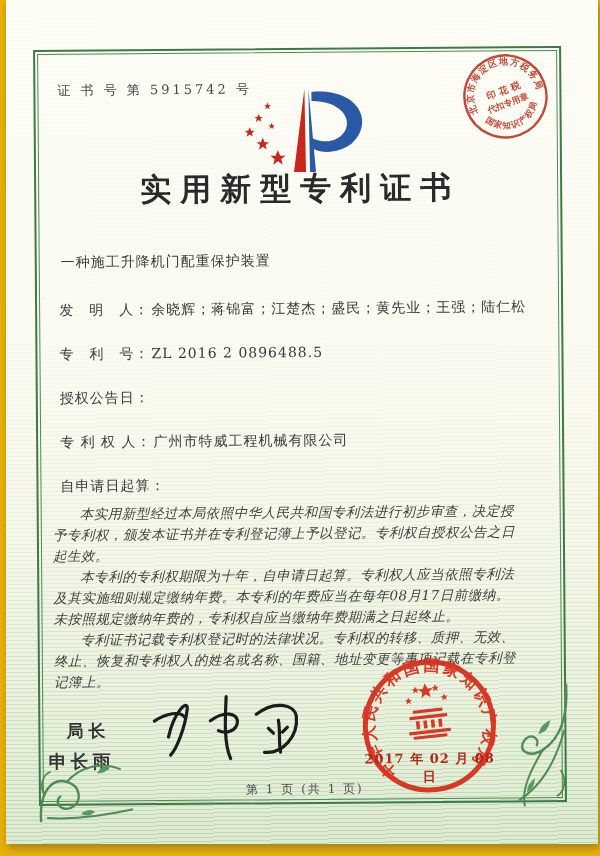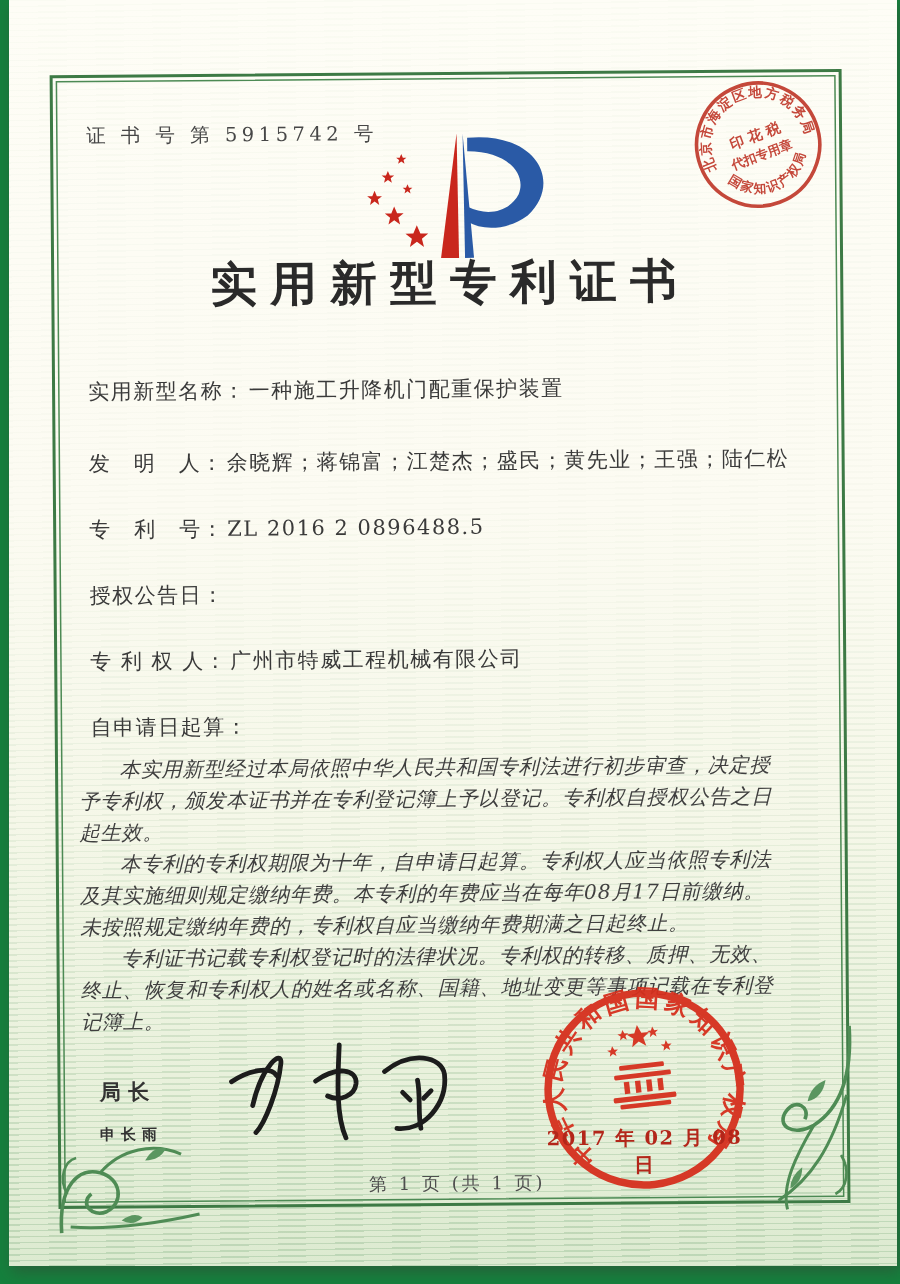--- a/index.html
+++ b/index.html
@@ -1,17 +1,17 @@
 <!DOCTYPE html>
 <html><head>
 <meta charset="utf-8">
 <style>
   html,body{margin:0;padding:0;}
   body{width:600px;height:856px;overflow:hidden;font-family:"DejaVu Serif","Liberation Serif",serif;}
-  .scan{position:relative;width:600px;height:856px;background:#15803d;}
+  .scan{position:relative;width:600px;height:856px;background:#eab308;}
   .page{position:absolute;left:6px;top:0;right:2px;bottom:12px;
         background:linear-gradient(180deg,#fefdf6 0%,#fcfbf2 40%,#f5f7e8 65%,#e7f0da 88%,#dcead0 100%);
         box-shadow:2px 4px 9px rgba(60,60,50,.45);}
   .waves{position:absolute;inset:0;pointer-events:none;
         background:repeating-linear-gradient(179deg,rgba(110,165,115,.28) 0 1px,rgba(255,255,255,0) 1px 4px);
         -webkit-mask-image:linear-gradient(180deg,rgba(0,0,0,.10) 0%,rgba(0,0,0,.12) 45%,rgba(0,0,0,.45) 70%,rgba(0,0,0,.95) 92%,#000 100%);
         mask-image:linear-gradient(180deg,rgba(0,0,0,.10) 0%,rgba(0,0,0,.12) 45%,rgba(0,0,0,.45) 70%,rgba(0,0,0,.95) 92%,#000 100%);}
   .tilt{position:absolute;inset:0;transform:rotate(-0.45deg);}
   .border-outer{position:absolute;left:30px;top:48px;width:524px;height:752px;border:2px solid #3d7a45;}
   .border-inner{position:absolute;inset:2px;border:1px solid #4c8a54;}
@@ -22,23 +22,23 @@
          letter-spacing:9px;color:#2a2a2a;}
   .fields{position:absolute;left:54px;top:250px;right:56px;}
   .field-row{display:flex;font-size:14px;color:#3a3a3a;letter-spacing:1px;line-height:20px;margin-bottom:24px;}
   .field-row:first-child{margin-bottom:28px;}
   .field-label{white-space:nowrap;}
   .field-value{margin-left:2px;}
   .body-text{position:absolute;left:46px;top:502px;width:470px;font-size:13.5px;line-height:21px;
              color:#3f3f3f;font-style:italic;letter-spacing:.5px;}
   .body-text p{margin:0;text-indent:2em;}
   .signer-title{position:absolute;left:58px;top:718px;font-family:"DejaVu Sans","Liberation Sans",sans-serif;
-                font-weight:bold;font-size:14px;letter-spacing:5px;color:#333;text-align:right;}
-  .signer-name{position:absolute;left:58px;top:748px;font-family:"DejaVu Sans","Liberation Sans",sans-serif;
-               font-weight:bold;font-size:10px;letter-spacing:4px;color:#333;}
+                font-weight:bold;font-size:17px;letter-spacing:5px;color:#333;text-align:right;}
+  .signer-name{position:absolute;left:40px;top:748px;font-family:"DejaVu Sans","Liberation Sans",sans-serif;
+               font-weight:bold;font-size:18px;letter-spacing:4px;color:#333;}
   .signature{position:absolute;left:132px;top:686px;}
   .seal{position:absolute;left:350px;top:656px;transform:rotate(-6deg);opacity:.95;}
   .seal-date{position:absolute;left:350px;top:751px;width:142px;text-align:center;font-size:13px;
              font-weight:bold;color:#b3261a;letter-spacing:1px;z-index:5;}
   .footer{position:absolute;left:0;right:0;top:781px;text-align:center;font-size:12px;
           letter-spacing:2px;color:#4e4e4e;}
   .ornament-bl{position:absolute;left:28px;top:724px;}
   .ornament-br{position:absolute;left:472px;top:682px;}
   svg text{font-family:"DejaVu Serif","Liberation Serif",serif;}
 </style>
@@ -89,21 +89,20 @@
           <textPath href="#taxBot" startOffset="50%" text-anchor="middle">国家知识产权局</textPath>
         </text>
         <text x="46" y="43" text-anchor="middle" font-size="9.5" font-weight="bold" fill="#c0392b">印 花 税</text>
         <text x="46" y="56" text-anchor="middle" font-size="8.5" font-weight="bold" fill="#c0392b">代扣专用章</text>
       </svg>
 
       <div class="title">实用新型专利证书</div>
 
       <div class="fields">
         <div class="field-row">
-          <span class="field-label">实用新型名称：</span>
           <span class="field-value">一种施工升降机门配重保护装置</span>
         </div>
         <div class="field-row">
           <span class="field-label">发　明　人：</span>
           <span class="field-value">余晓辉；蒋锦富；江楚杰；盛民；黄先业；王强；陆仁松</span>
         </div>
         <div class="field-row">
           <span class="field-label">专　利　号：</span>
           <span class="field-value">ZL 2016 2 0896488.5</span>
         </div>

